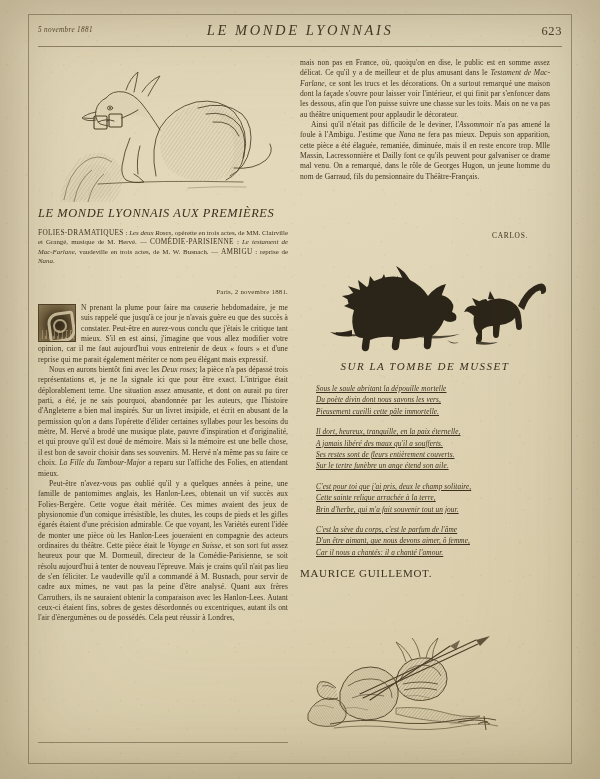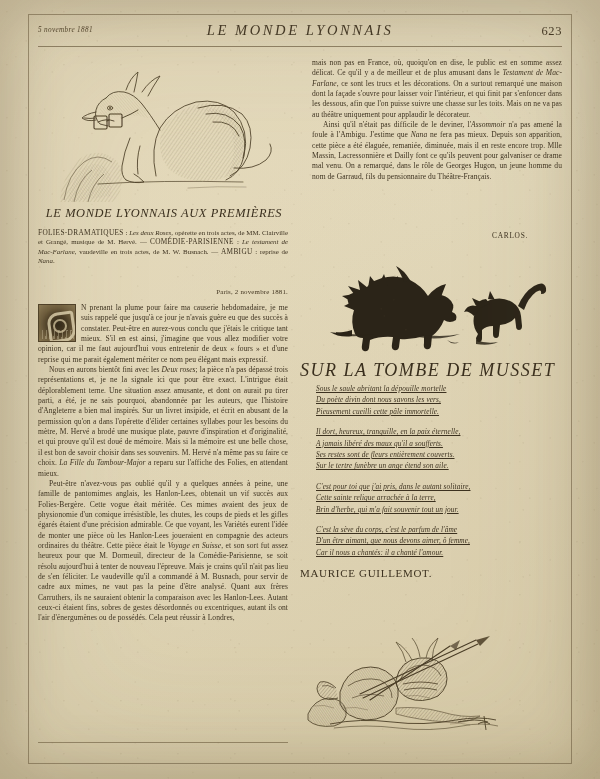--- a/index.html
+++ b/index.html
@@ -59,21 +59,20 @@
   }
   .hdr-rule{
     position:absolute;left:38px;top:46px;width:524px;height:1px;
     background:rgba(92,76,48,.62);
   }
 
   
   .col{
     position:absolute;top:56px;width:250px;
     color:#3a2f1e;
-    margin-left:12px;
   }
   .col-r{left:300px;}
 
   p.body{
     margin:0 0 0 0;
     font-size:7.55px;line-height:10.35px;
     text-align:justify;text-justify:inter-word;
     text-indent:11px;
     color:#3d3220;
     letter-spacing:.05px;
@@ -90,21 +89,21 @@
   .illus-cats{
     position:absolute;left:300px;top:252px;width:250px;height:104px;
   }
   .illus-armor{
     position:absolute;left:300px;top:636px;width:250px;height:112px;
   }
 
   
   .sec-head{
     position:absolute;left:38px;top:206px;width:252px;
-    text-align:center;
+    text-align:left;
     font-family:"Liberation Serif",serif;font-style:italic;
     font-size:12.4px;letter-spacing:.6px;color:#3a2f1e;
     white-space:nowrap;
   }
   .playbill{
     position:absolute;left:38px;top:228px;width:250px;
     font-size:6.9px;line-height:9.4px;color:#3d3220;
     text-align:justify;
   }
   .playbill .sc{
@@ -141,21 +140,21 @@
     position:absolute;left:3px;bottom:2px;width:32px;height:9px;
     background:repeating-linear-gradient(95deg, rgba(216,204,172,.55) 0 1.5px, transparent 1.5px 4px);
     opacity:.75;
   }
 
   
   .poem-head{
     position:absolute;left:300px;top:360px;width:250px;
     text-align:center;
     font-family:"Liberation Serif",serif;font-style:italic;
-    font-size:18px;letter-spacing:1.5px;color:#3a2f1e;
+    font-size:11px;letter-spacing:1.5px;color:#3a2f1e;
     white-space:nowrap;
   }
   .poem{
     position:absolute;left:300px;top:383px;width:250px;
     font-style:italic;color:#3d3220;
   }
   .stanza{margin:0 0 9px 0;padding:0 0 0 16px;text-decoration:underline;}
   .stanza .ln{
     font-size:7.3px;line-height:11.4px;letter-spacing:.1px;
     white-space:nowrap;
@@ -325,21 +324,21 @@
       <div class="ln">Du poète divin dont nous savons les vers,</div>
       <div class="ln">Pieusement cueilli cette pâle immortelle.</div>
     </div>
     <div class="stanza">
       <div class="ln">Il dort, heureux, tranquille, en la paix éternelle,</div>
       <div class="ln">A jamais libéré des maux qu'il a soufferts.</div>
       <div class="ln">Ses restes sont de fleurs entièrement couverts.</div>
       <div class="ln">Sur le tertre funèbre un ange étend son aile.</div>
     </div>
     <div class="stanza">
-      <div class="ln">C'est pour toi que j'ai pris, dans le autant solitaire,</div>
+      <div class="ln">C'est pour toi que j'ai pris, deux le champ solitaire,</div>
       <div class="ln">Cette sainte relique arrachée à la terre,</div>
       <div class="ln">Brin d'herbe, qui m'a fait souvenir tout un jour.</div>
     </div>
     <div class="stanza">
       <div class="ln">C'est la sève du corps, c'est le parfum de l'âme</div>
       <div class="ln">D'un être aimant, que nous devons aimer, ô femme,</div>
       <div class="ln">Car il nous a chantés: il a chanté l'amour.</div>
     </div>
     <div class="poem-sign">MAURICE GUILLEMOT.</div>
   </div>

